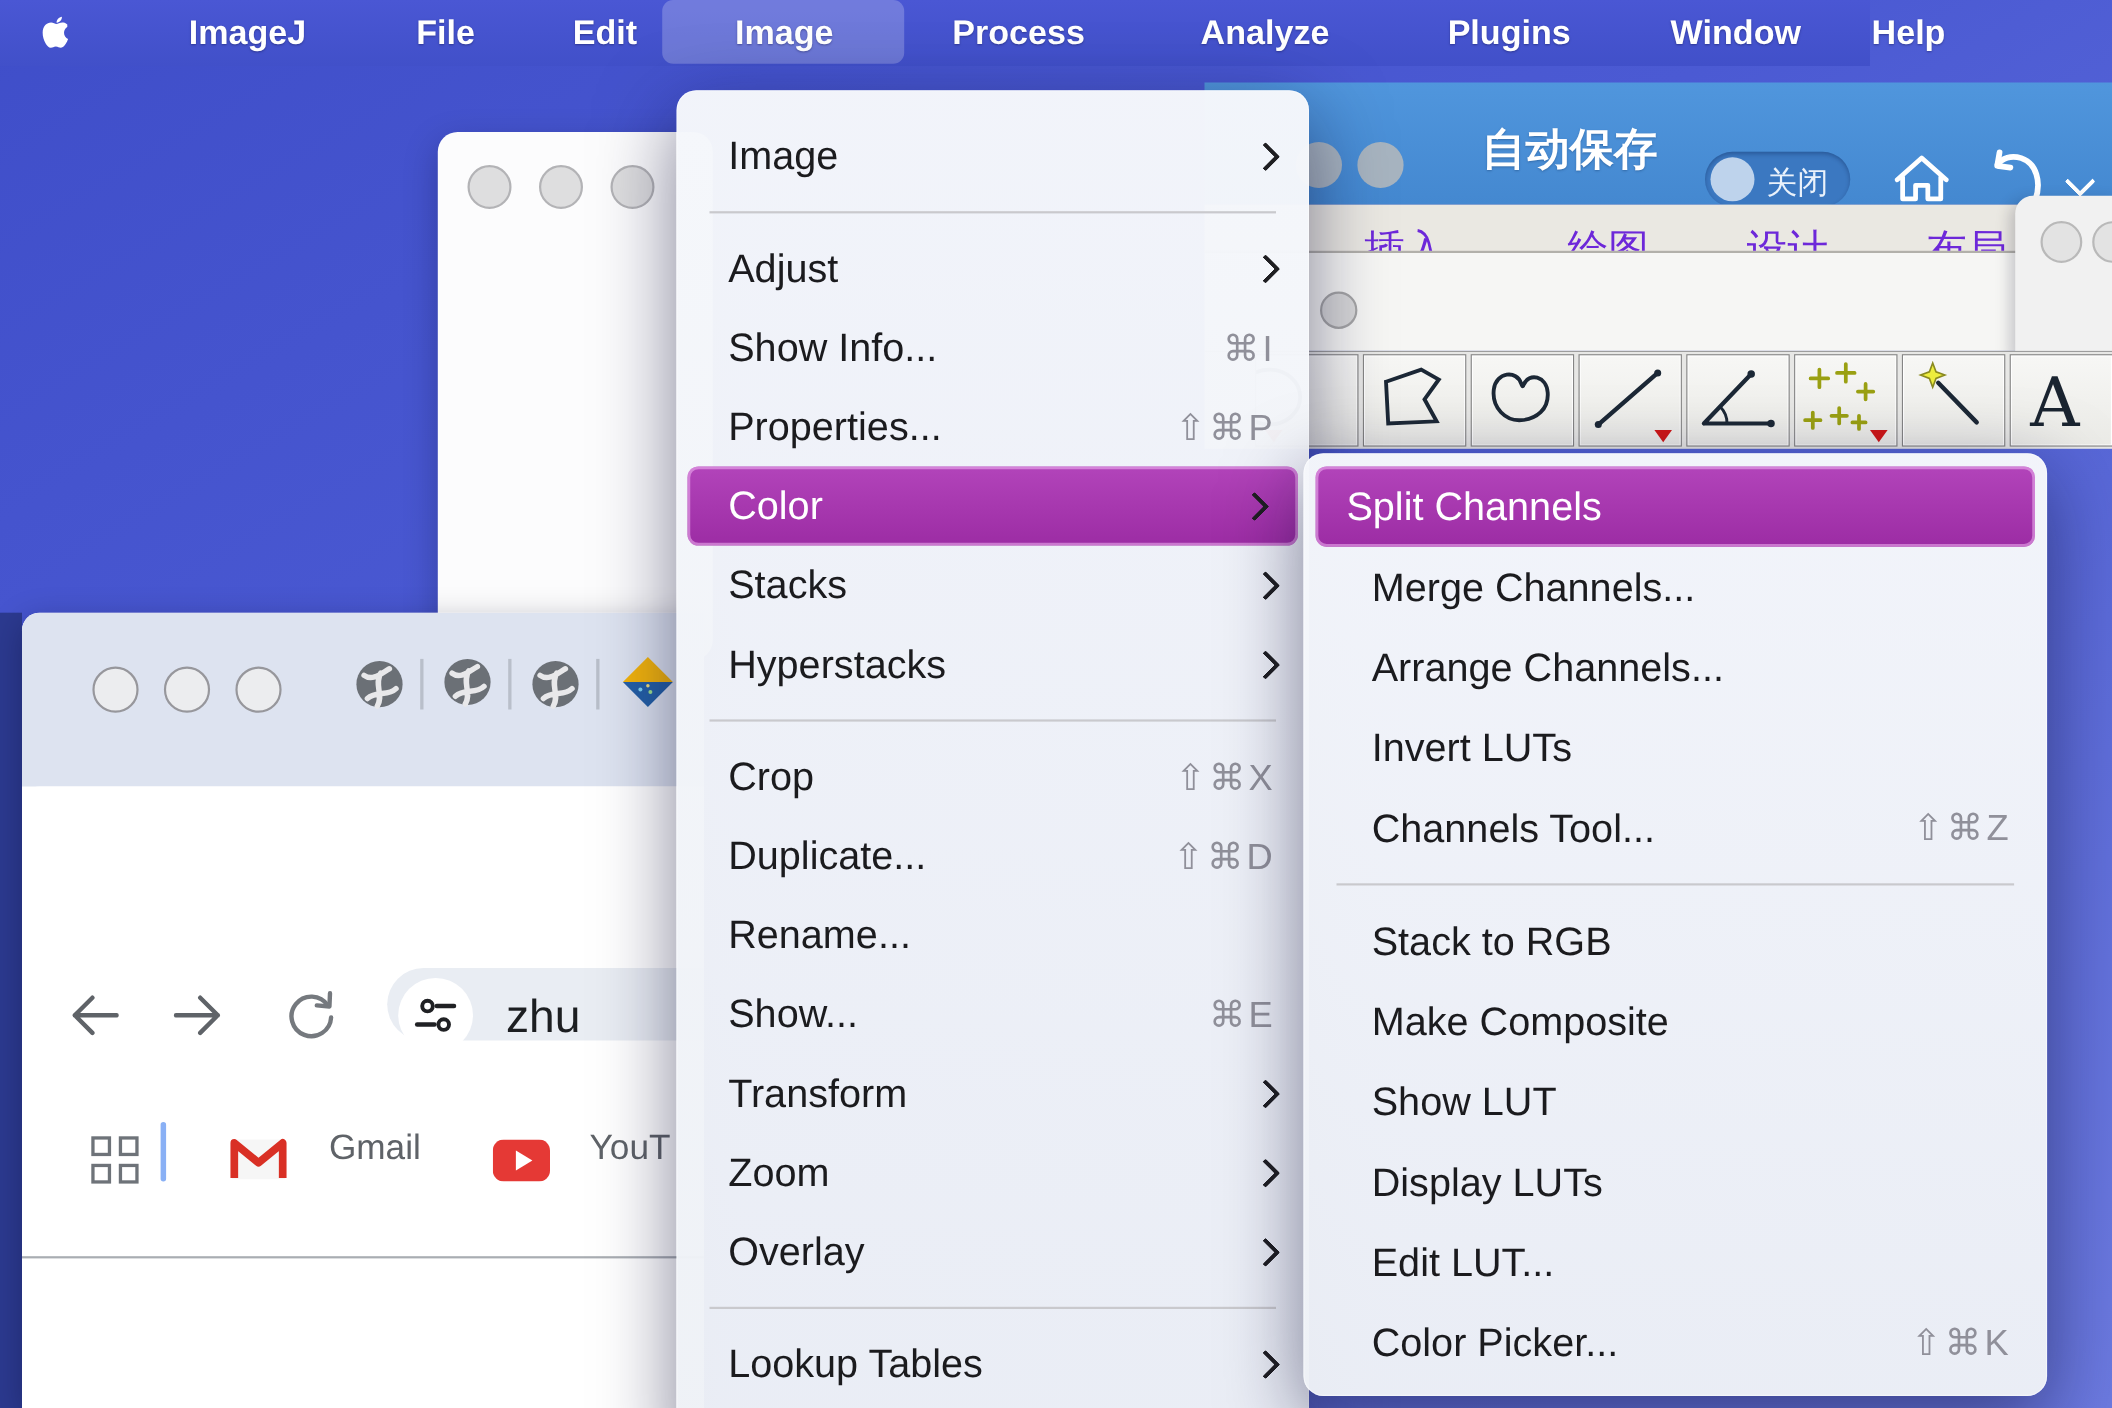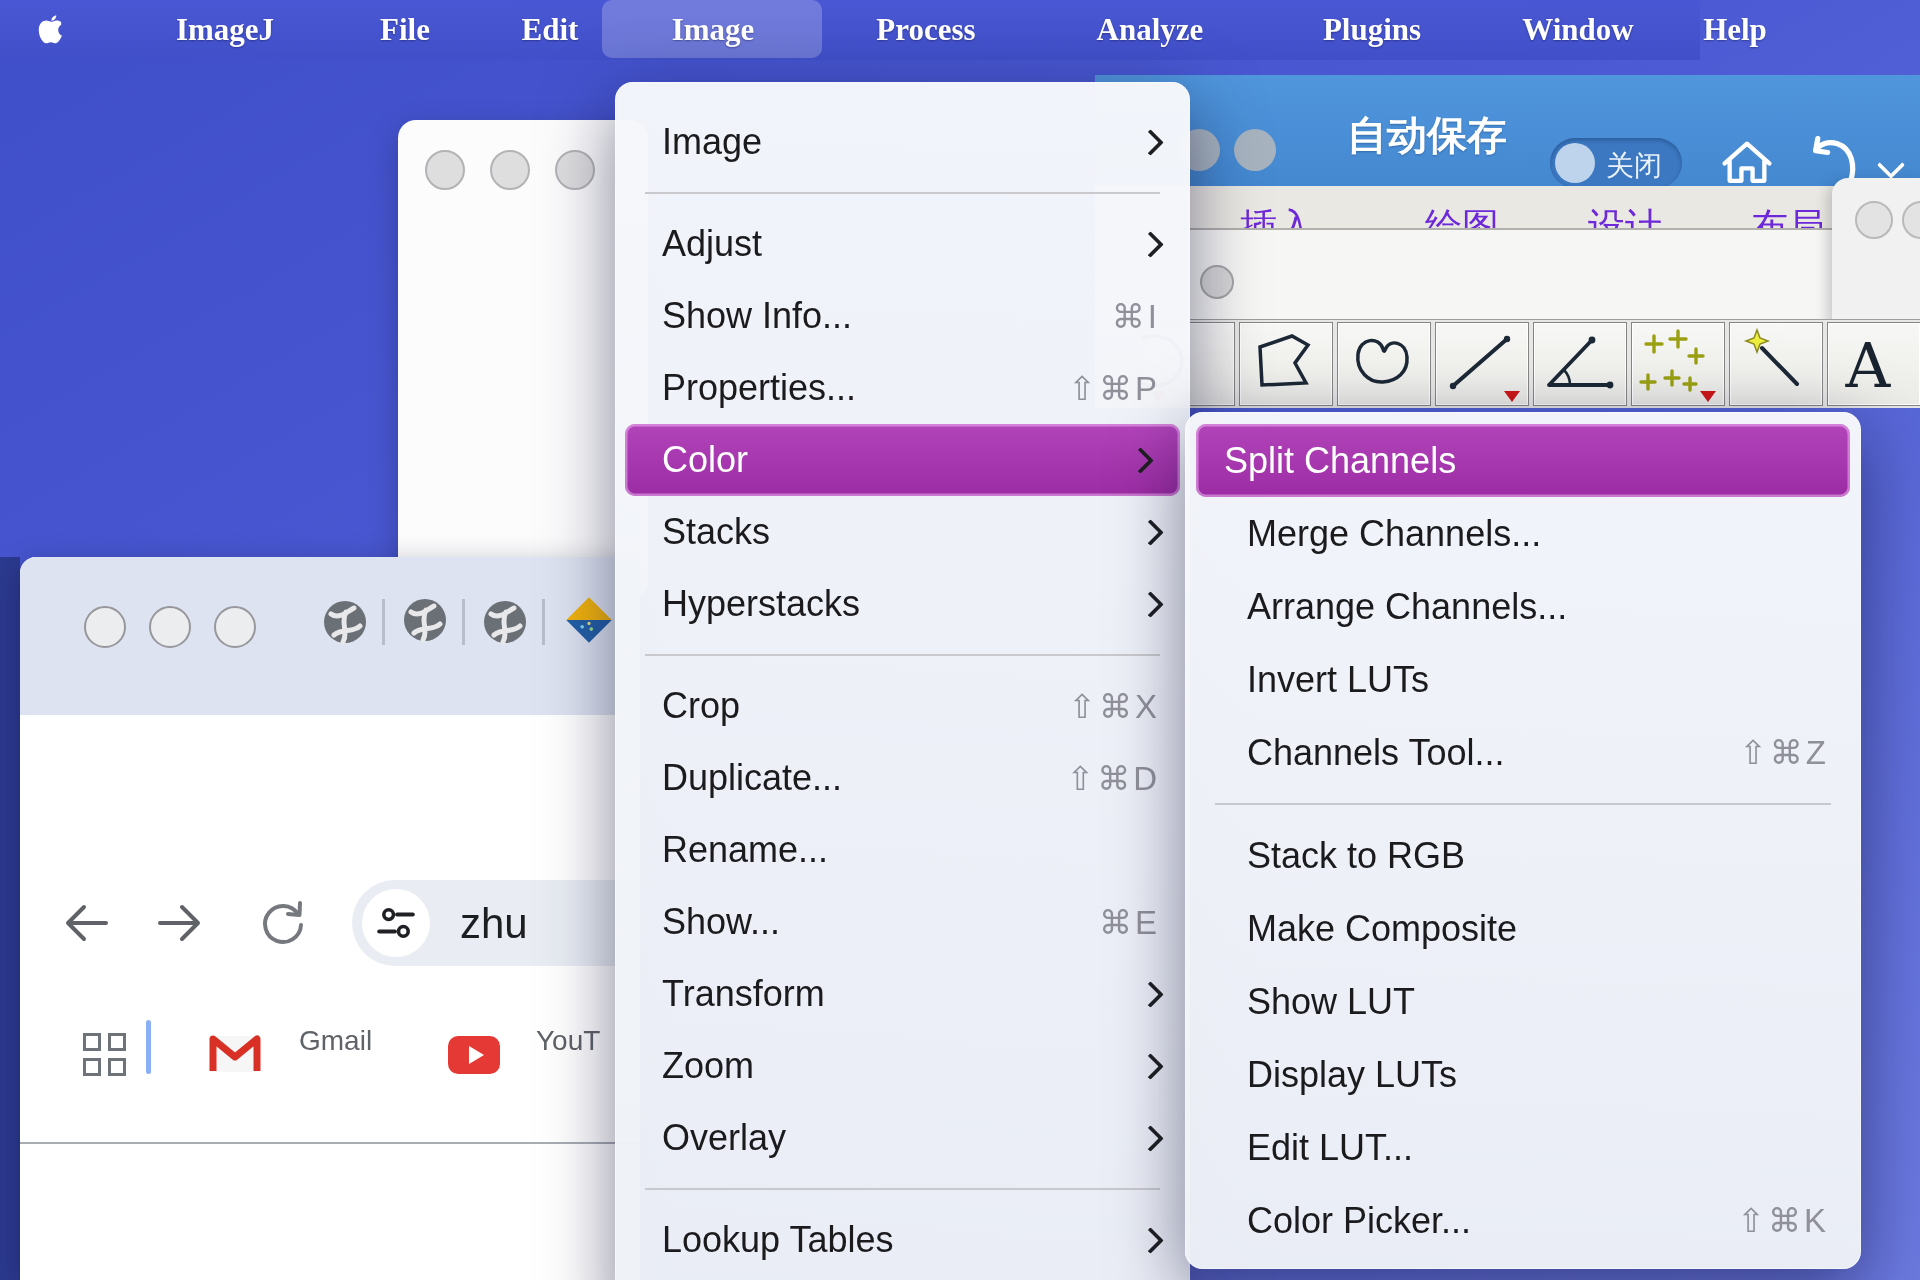--- a/index.html
+++ b/index.html
@@ -1,21 +1,21 @@
 <!DOCTYPE html>
 <html><head>
 <meta charset="utf-8">
 <style>
   html,body{margin:0;padding:0;background:#1a1a2e;}
   #stage{position:relative;width:1920px;height:1280px;overflow:hidden;
          font-family:"Liberation Sans",sans-serif;
          background:linear-gradient(150deg,#3f4ec9 0%,#4b5ad3 40%,#5f6eda 75%,#6c7ae0 100%);}
   
   .menubar{position:absolute;left:0;top:0;width:1700px;height:60px;
-           background:linear-gradient(#4a57d4,#4150c9);z-index:50;color:#fff;font-family:Liberation Serif, serif;}
+           background:linear-gradient(#4a57d4,#4150c9);z-index:50;color:#fff;}
   .mb-item{position:absolute;top:0;height:60px;display:flex;align-items:center;
            transform:translateX(-50%);font-size:31px;font-weight:600;white-space:nowrap;
            text-shadow:0 1px 2px rgba(0,0,40,.35);}
   .mb-hl{position:absolute;left:602px;top:0;width:220px;height:58px;border-radius:10px;
          background:rgba(255,255,255,.22);}
   .apple{position:absolute;left:38px;top:14px;width:26px;height:32px;}
   
   .circle{position:absolute;border-radius:50%;}
   
   #win-tl{position:absolute;left:398px;top:120px;width:250px;height:480px;background:#fcfcfd;
@@ -49,26 +49,26 @@
            border-right:8px solid transparent;border-top:11px solid #cf1717;}
   
   #chrome{position:absolute;left:20px;top:557px;width:620px;height:723px;background:#fff;
           border-radius:16px 0 0 0;z-index:10;overflow:hidden;box-shadow:0 8px 30px rgba(0,0,30,.3);}
   #chrome-edge{position:absolute;left:0;top:557px;width:20px;height:723px;background:#2c3a90;z-index:9;}
   .tabstrip{position:absolute;left:0;top:0;width:620px;height:158px;background:#dde3f0;}
   .tl{border:2px solid #97979c;background:#ecedef;width:38px;height:38px;}
   .ext-sep{position:absolute;width:3px;height:46px;background:#b9bfca;top:42px;}
   .addr-panel{position:absolute;left:0;top:158px;width:620px;height:565px;background:#fff;border-radius:16px 16px 0 0;}
   .nav-ic{position:absolute;}
-  .omnibox{position:absolute;left:332px;top:165px;width:300px;height:86px;border-radius:44px 0 0 44px;
+  .omnibox{position:absolute;left:332px;top:165px;width:300px;height:66px;border-radius:44px 0 0 44px;
            background:#e9edf3;}
   .omni-circ{position:absolute;left:10px;top:9px;width:68px;height:68px;border-radius:50%;background:#fff;
              display:flex;align-items:center;justify-content:center;}
   .omni-text{position:absolute;left:108px;top:20px;font-size:42px;color:#1c1e21;}
-  .bm-label{position:absolute;top:310px;font-size:28px;color:#5f6368;}
+  .bm-label{position:absolute;top:310px;font-size:32px;color:#5f6368;}
   .bm-bar{position:absolute;left:126px;top:305px;width:5px;height:54px;background:#89b0f5;border-radius:3px;}
   .grid-ic{position:absolute;left:63px;top:318px;width:44px;height:44px;display:grid;
            grid-template-columns:18px 18px;grid-template-rows:18px 18px;gap:7px;}
   .grid-ic span{border:3px solid #6e7379;box-sizing:border-box;}
   .chrome-div{position:absolute;left:0;top:427px;width:620px;height:2px;background:#a9adb2;}
   
   .menu{position:absolute;background:linear-gradient(180deg,rgba(245,247,251,.98),rgba(238,241,246,.97));
         border-radius:18px;box-shadow:0 22px 70px rgba(10,10,50,.5),0 0 0 1px rgba(255,255,255,.45) inset;
         z-index:60;}
   #image-menu{left:615px;top:82px;width:575px;height:1240px;padding-top:24px;box-sizing:border-box;}

